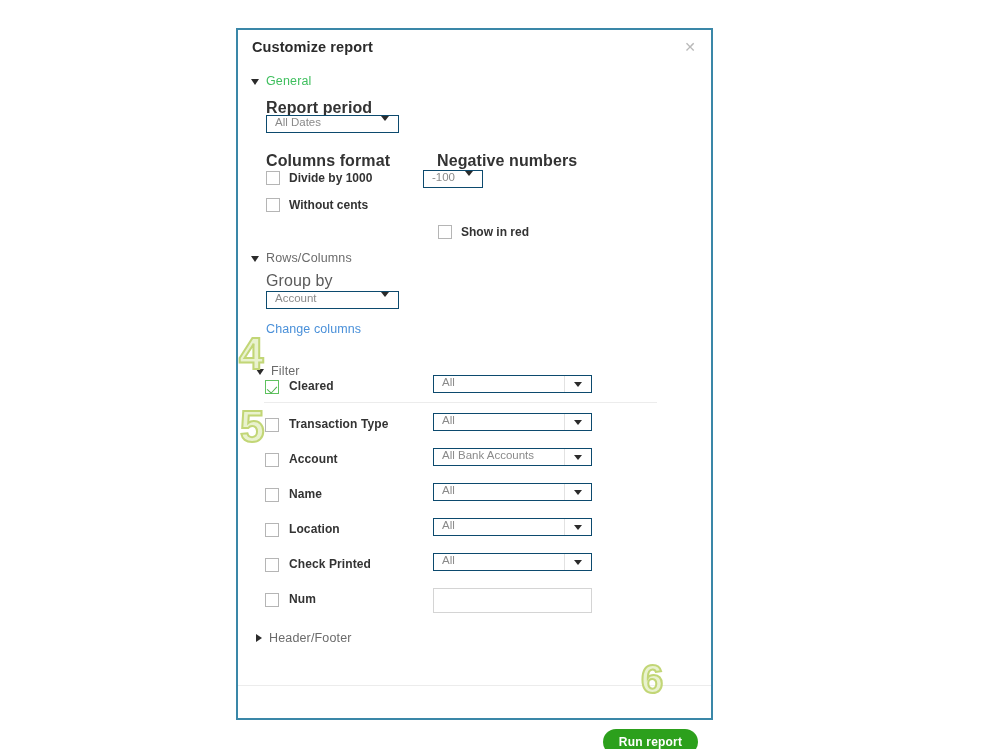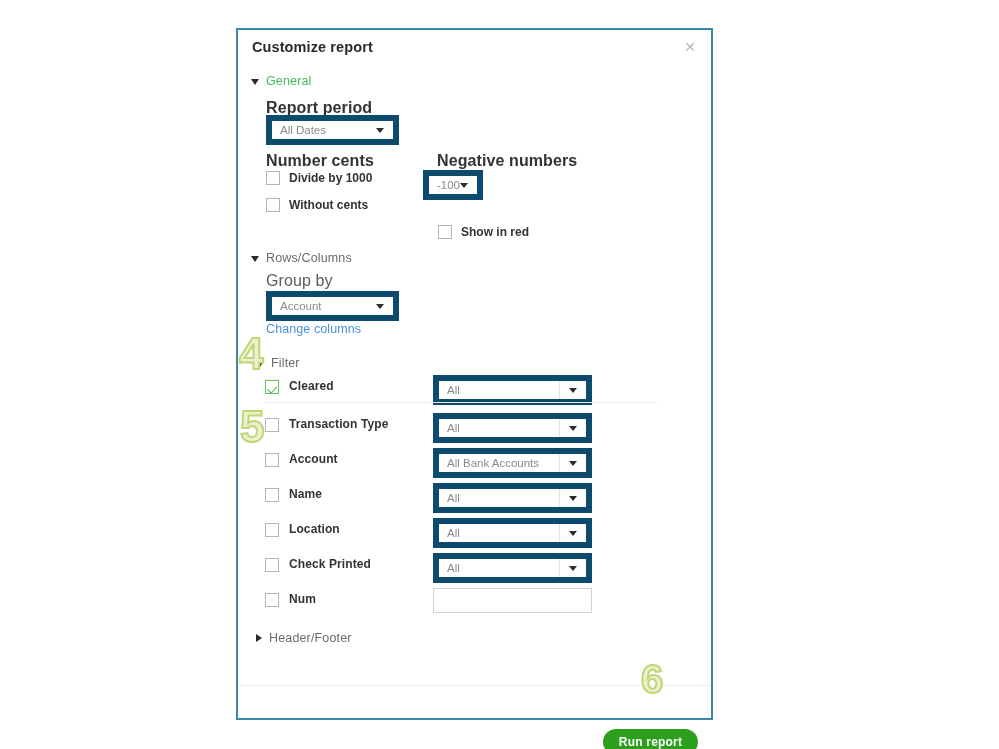--- a/index.html
+++ b/index.html
@@ -104,25 +104,25 @@
     font-weight: bold;
     color: #333;
     letter-spacing: .1px;
   }
   .field-label.normal { font-weight: normal; color: #5b5b5b; }
 
   
   .sel {
     position: relative;
     box-sizing: border-box;
-    border: 6px solid #0c4a6e;
+    border: 1px solid #0c4a6e;
     background: #fff;
-    height: 30px;
+    height: 18px;
     display: flex;
-    align-items: center;
+    align-items: flex-start;
     cursor: pointer;
   }
   .sel .sel-val {
     font-size: 11.5px;
     color: #8a8a8a;
     padding-left: 8px;
     flex: 1;
     white-space: nowrap;
     overflow: hidden;
   }
@@ -287,21 +287,21 @@
       <span class="section-label green">General</span>
     </div>
 
     <div class="field-label" style="position:absolute; left:28px; top:33px;">Report period</div>
 
     <div class="sel" style="position:absolute; left:28px; top:49px; width:133px;">
       <span class="sel-val">All Dates</span>
       <span class="caret"></span>
     </div>
 
-    <div class="field-label" style="position:absolute; left:28px; top:86px;">Number cents</div>
+    <div class="field-label" style="position:absolute; left:28px; top:86px;">Columns format</div>
 
     <div class="cbrow" style="position:absolute; left:28px; top:105px;">
       <span class="cb"></span>
       <span class="cbtext">Divide by 1000</span>
     </div>
 
     <div class="cbrow" style="position:absolute; left:28px; top:132px;">
       <span class="cb"></span>
       <span class="cbtext">Without cents</span>
     </div>
@@ -325,21 +325,21 @@
 
     <div class="field-label normal" style="position:absolute; left:28px; top:206px;">Group by</div>
 
     <div class="sel" style="position:absolute; left:28px; top:225px; width:133px;">
       <span class="sel-val">Account</span>
       <span class="caret"></span>
     </div>
 
     <div class="link" style="position:absolute; left:28px; top:256px;">Change columns</div>
 
-    <div class="section-head" style="position:absolute; left:18px; top:290px;">
+    <div class="section-head" style="position:absolute; left:18px; top:298px;">
       <span class="tri"></span>
       <span class="section-label">Filter</span>
     </div>
 
     <div id="filter-rows">
         <div class="filter-row" style="top: 310px;">
           <span class="cb checked"></span>
           <span class="fr-label">Cleared</span>
           <div class="sel split">
             <span class="sel-val">All</span>

